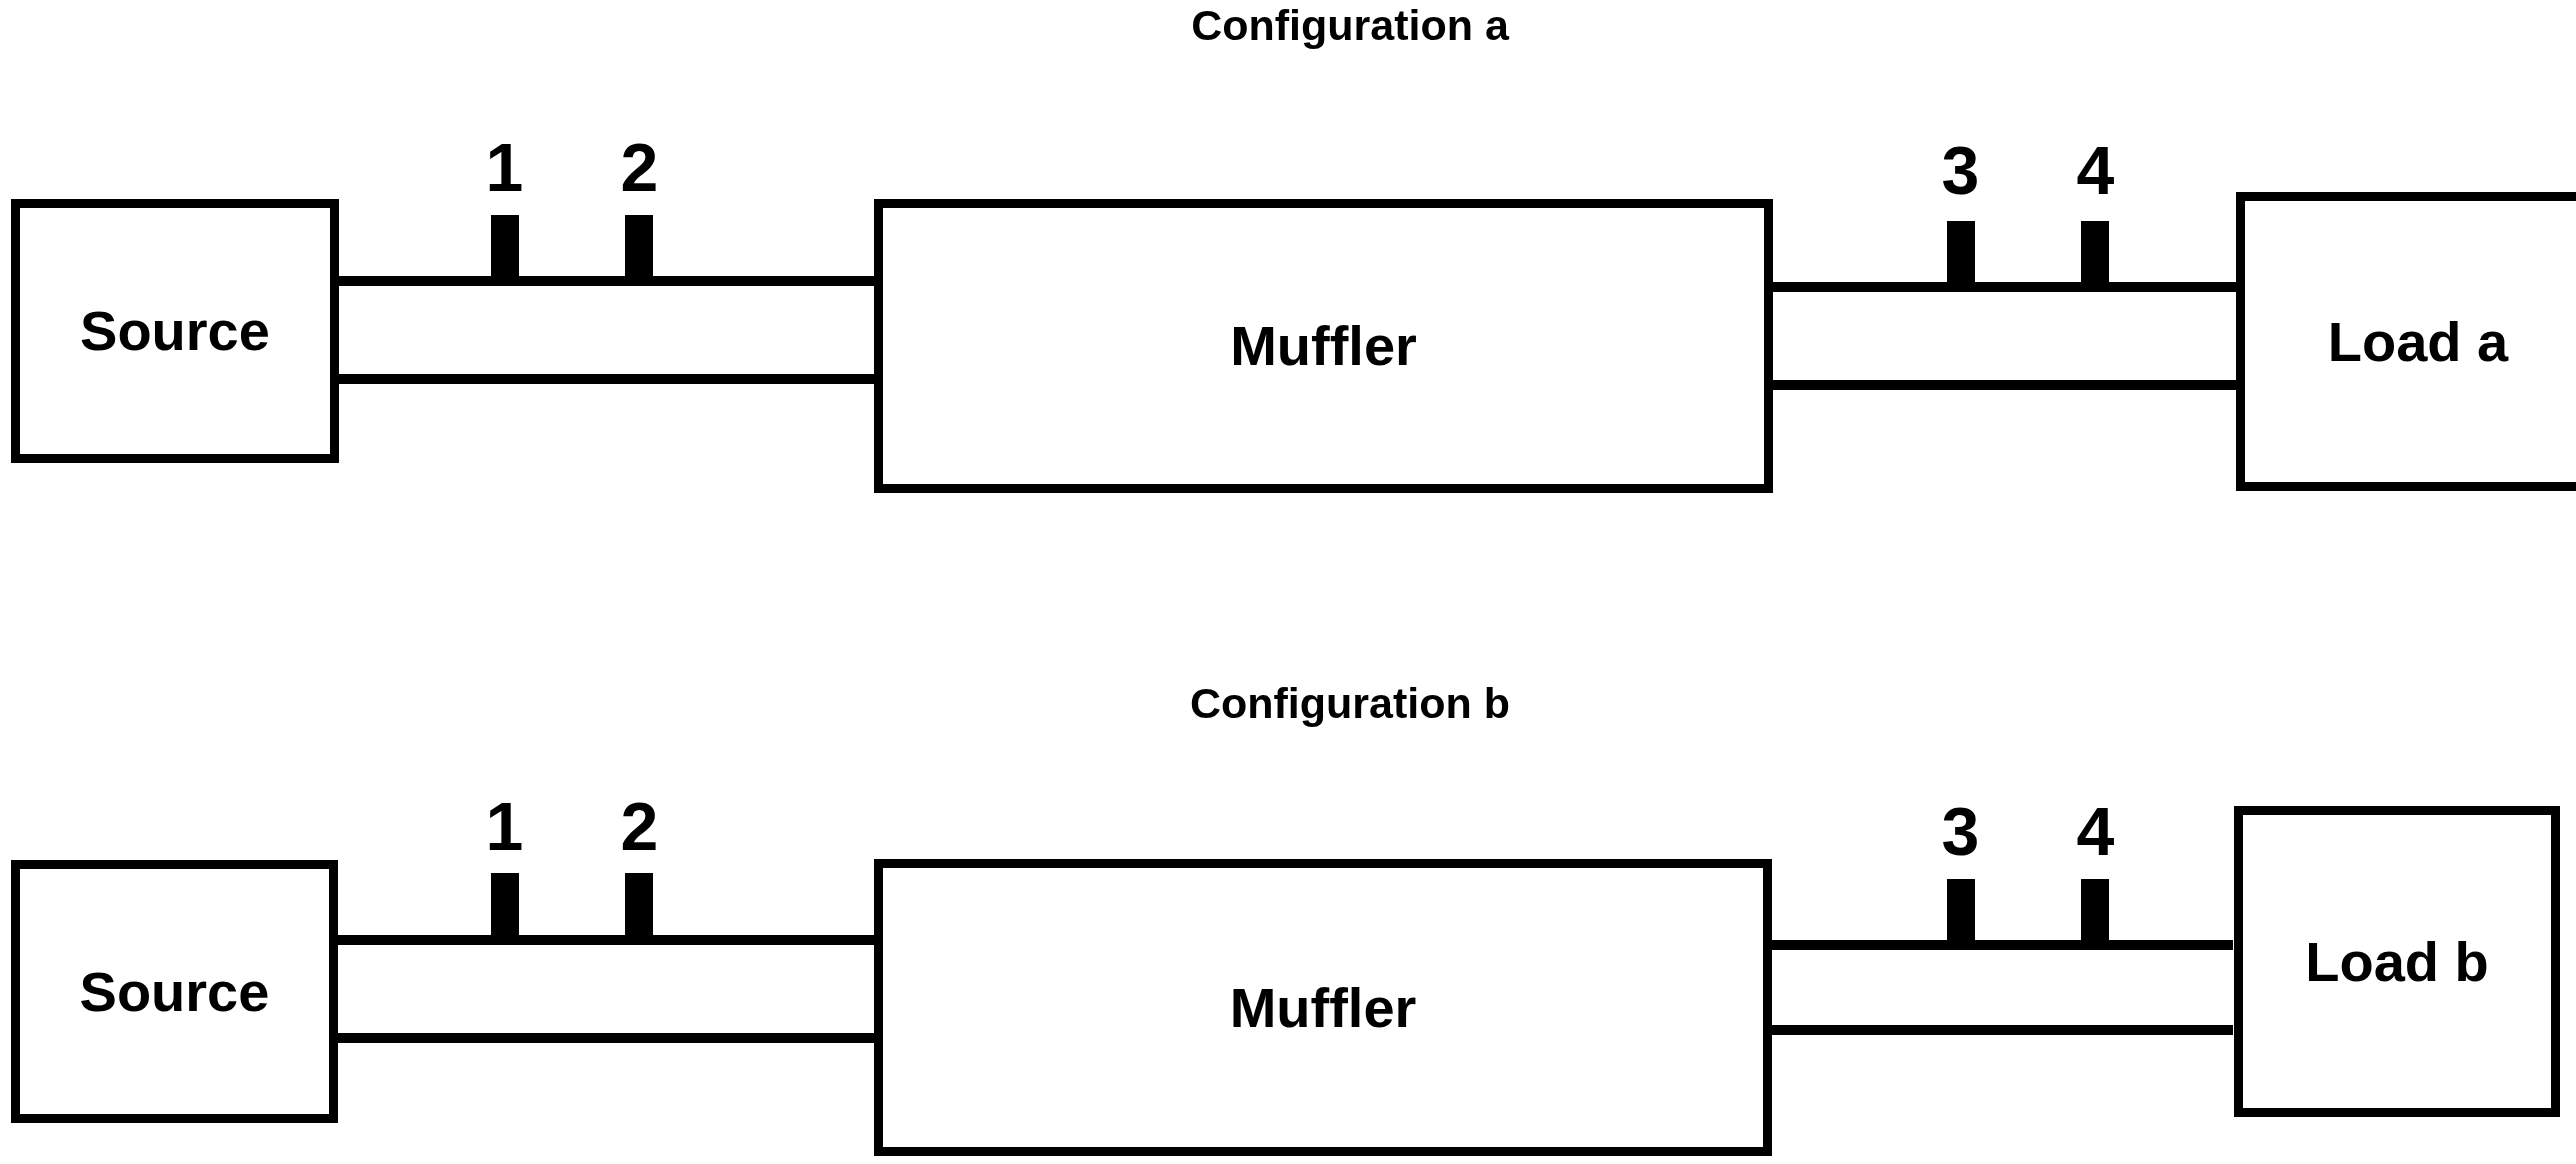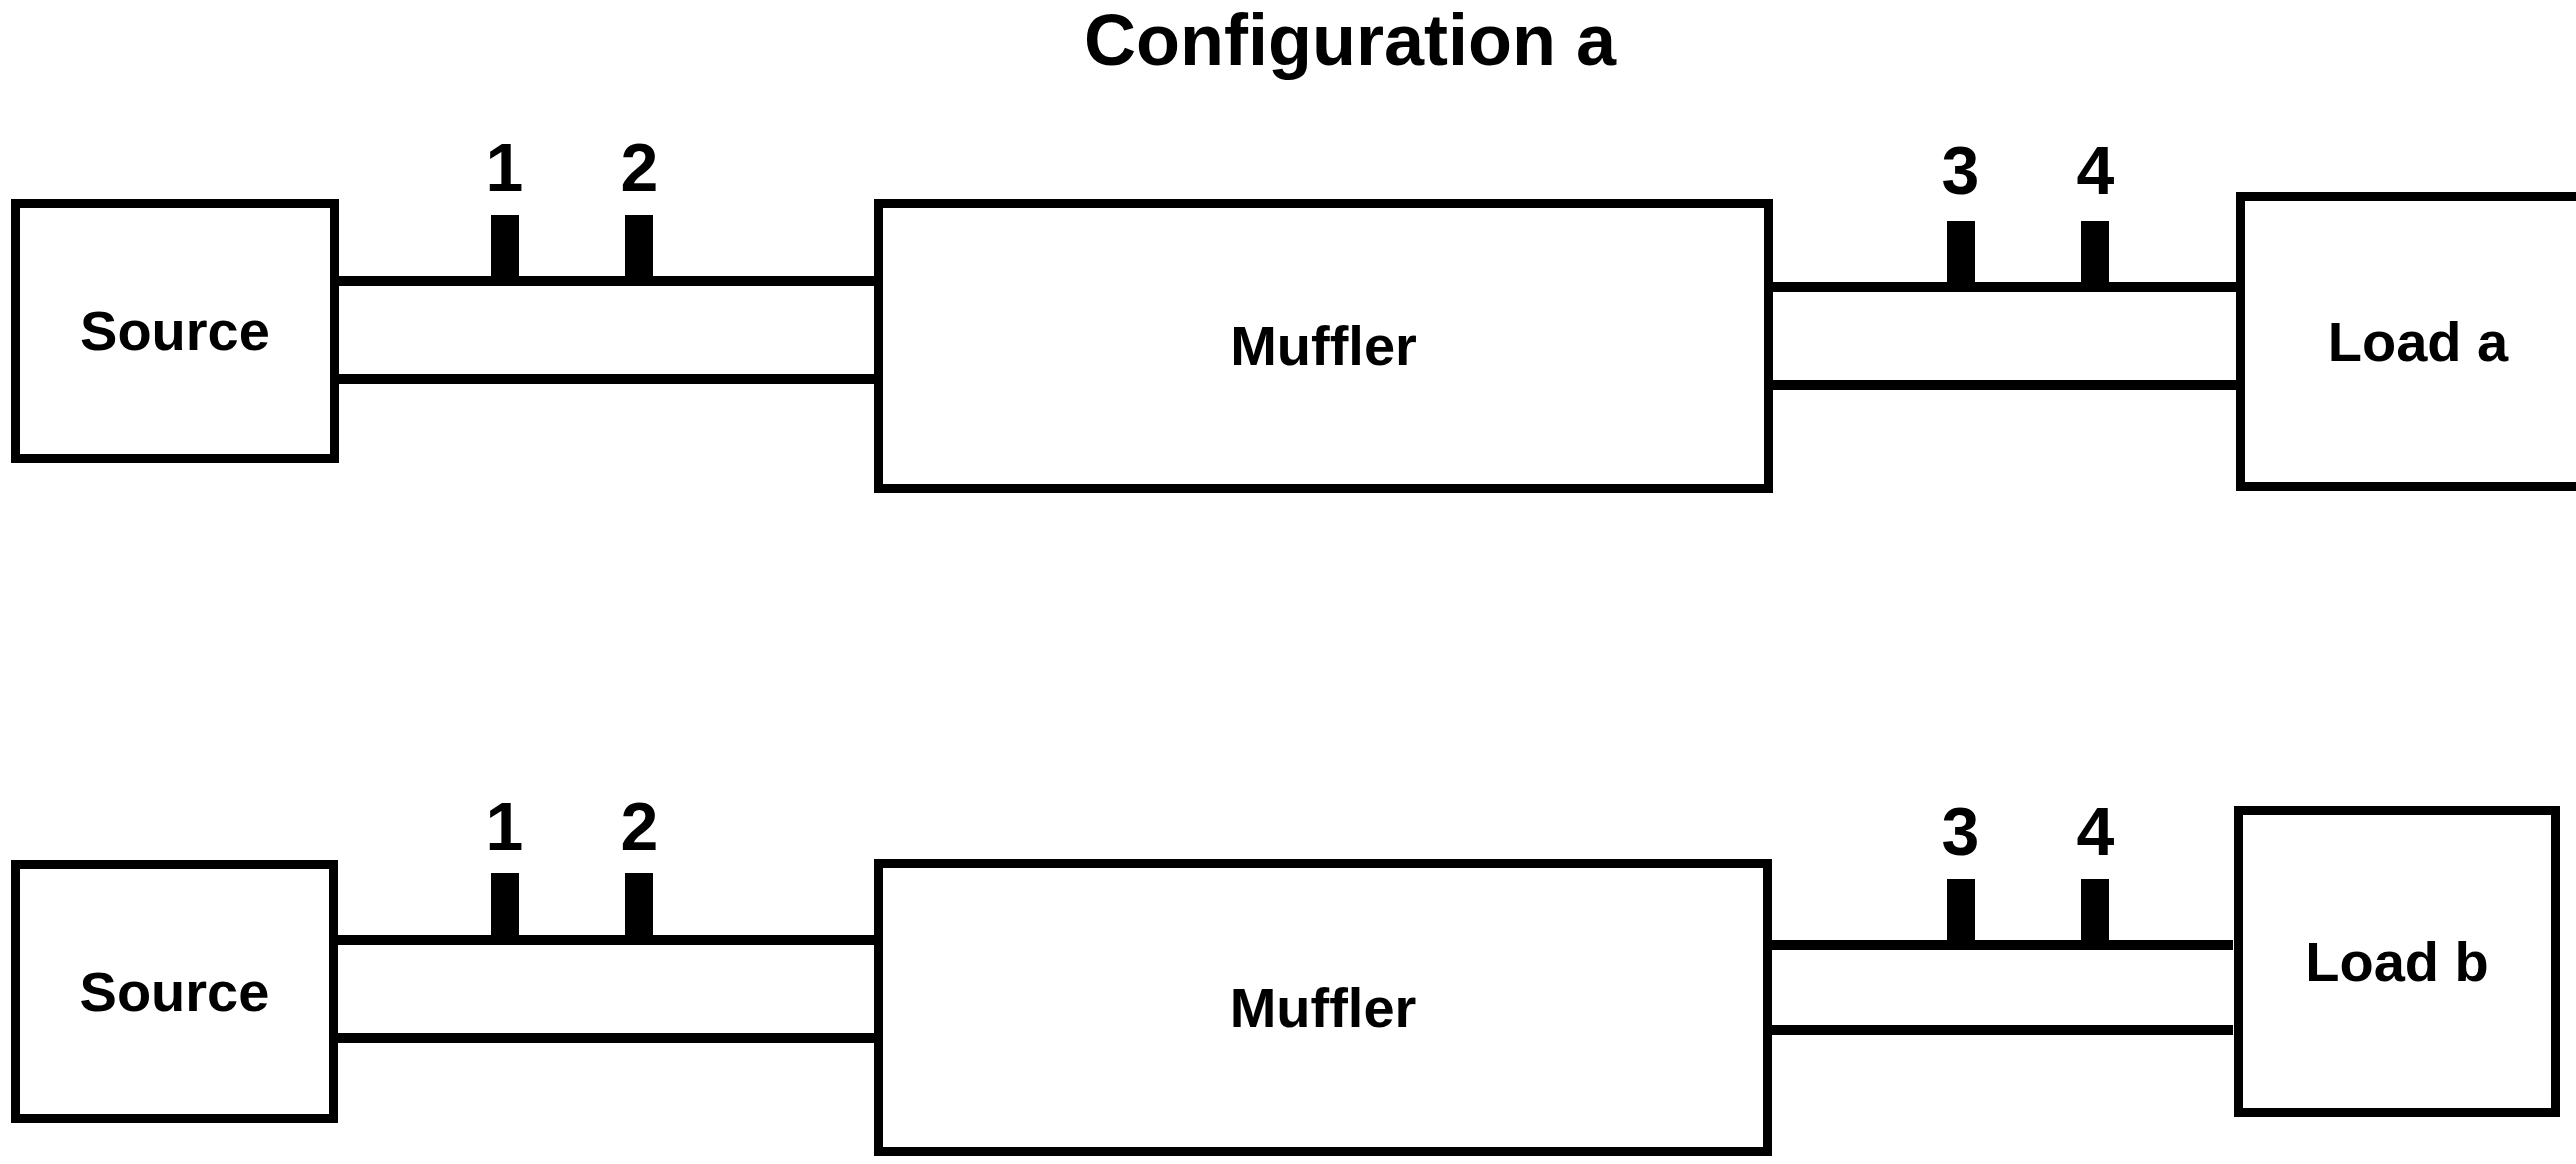--- a/index.html
+++ b/index.html
@@ -2,21 +2,21 @@
 <html style="font-size:12.6px"><head>
 <meta charset="utf-8">
 <style>
   html,body{margin:0;padding:0;background:#ffffff}
   body{
     width:2576px;height:1164px;position:relative;overflow:hidden;
     font-family:"Liberation Sans",sans-serif;font-weight:bold;color:#000;
   }
   .canvas{position:absolute;left:0;top:0;width:2576px;height:1164px;background:#ffffff}
 
-  .title{position:absolute;width:710px;text-align:center;font-size:72px;line-height:1;white-space:nowrap}
+  .title{position:absolute;width:710px;text-align:center;font-size:43px;line-height:1;white-space:nowrap}
   #title-a{left:995px;top:4px}
   #title-b{left:995px;top:682px}
 
   .box{
     position:absolute;box-sizing:border-box;border:9.5px solid #000;background:#fff;
     display:flex;align-items:center;justify-content:center;
     font-size:56px;line-height:1;white-space:nowrap;
   }
   #src-a {left:11px;  top:199px; width:328px; height:264px}
   #muf-a {left:874px;top:199px; width:899px;height:294px}
@@ -83,20 +83,21 @@
 
   <div class="num" id="num-a3">3</div>
   <div class="num" id="num-a4">4</div>
   <div class="tick" id="tick-a3"></div>
   <div class="tick" id="tick-a4"></div>
 
   <div class="box" id="load-a">
     <span>Load a</span>
   </div>
 
+  <div class="title" id="title-b">Configuration b</div>
 
   <div class="box" id="src-b">
     <span>Source</span>
   </div>
 
   <div class="line" id="duct-b-left-top"></div>
   <div class="line" id="duct-b-left-bot"></div>
 
   <div class="num" id="num-b1">1</div>
   <div class="num" id="num-b2">2</div>

